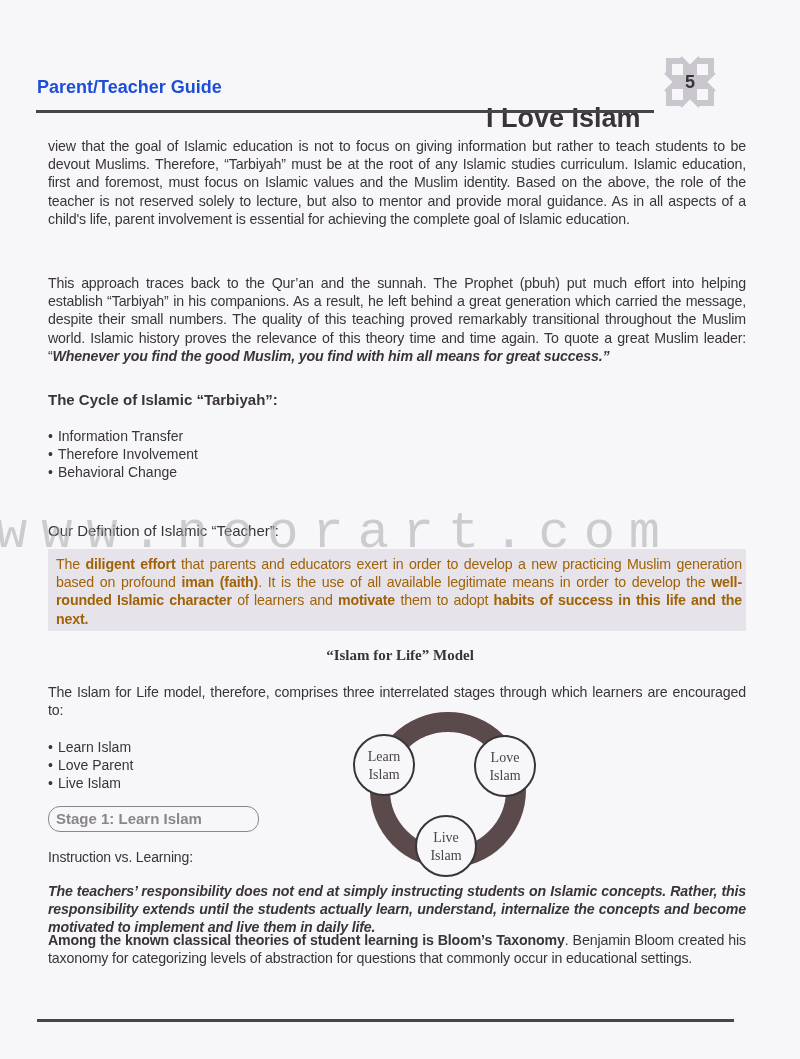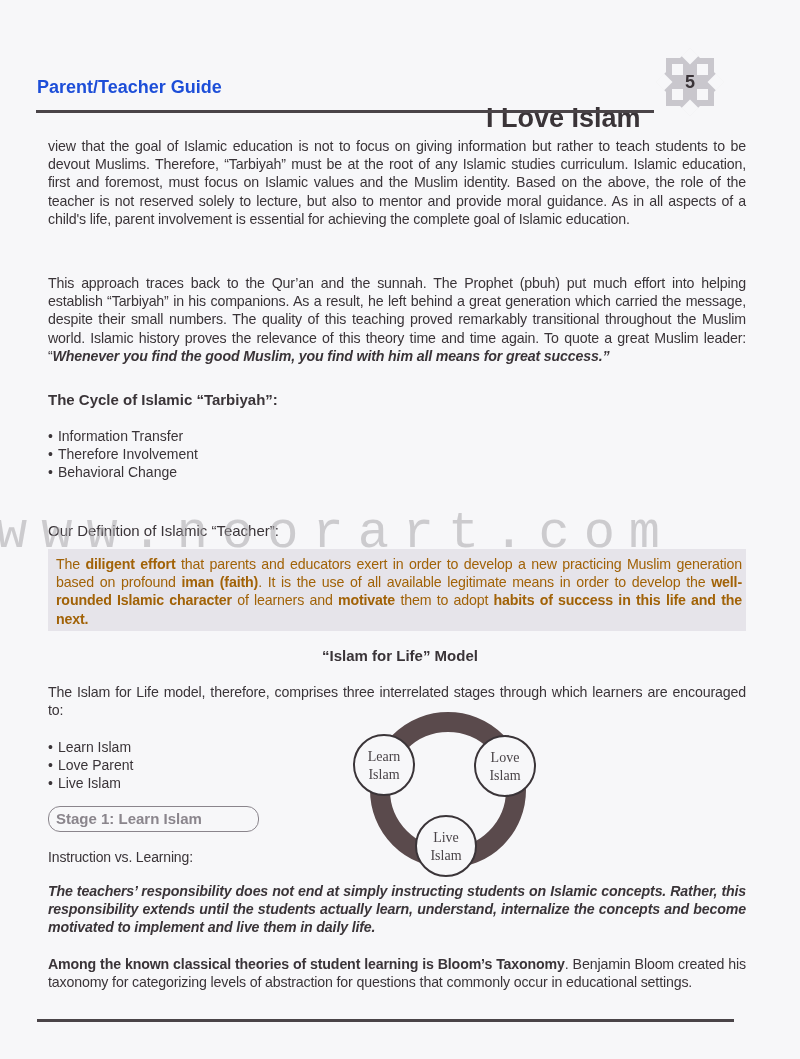--- a/index.html
+++ b/index.html
@@ -57,21 +57,21 @@
       background:#e6e4ea;
     }
     .def-text {
       position:absolute; left:8px; top:6px; width:686px;
       font-size:14.2px; line-height:18.2px; color:#a16207; text-align:justify;
       letter-spacing:-0.15px;
     }
 
     .model-title {
       position:absolute; left:0; width:800px; top:647px; text-align:center;
-      font-size:15px; font-weight:bold; color:#3a3438;
+      font-size:15px; font-weight:bold; color:#3a3438;font-family:Liberation Serif, serif;
     }
 
     .stage-pill {
       position:absolute; left:48px; top:806px; width:202px; height:24px;
       border:1.5px solid #8a858c; border-radius:12px;
       font-size:15px; font-weight:bold; color:#8a858c;
       line-height:24px; padding-left:7px; box-sizing:content-box;
     }
 
     .diagram { position:absolute; left:340px; top:700px; width:210px; height:180px; }
@@ -160,16 +160,16 @@
       <text class="node-label" x="106" y="142" text-anchor="middle">Live</text>
       <text class="node-label" x="106" y="160" text-anchor="middle">Islam</text>
     </g>
   </svg>
 
   <div class="stage-pill">Stage 1: Learn Islam</div>
   <div class="para" style="top:848px; font-size:14px;">Instruction vs. Learning:</div>
 
   <p class="para bi" style="top:870px; margin:12px 0 0 0;">The teachers’ responsibility does not end at simply instructing students on Islamic concepts. Rather, this responsibility extends until the students actually learn, understand, internalize the concepts and become motivated to implement and live them in daily life.</p>
 
-  <p class="para" style="top:943px; margin:12px 0 4px 0;"><b>Among the known classical theories of student learning is Bloom’s Taxonomy</b><span>. Benjamin Bloom created his taxonomy for categorizing levels of abstraction for questions that commonly occur in educational settings.</span></p>
+  <p class="para" style="top:919px; margin:12px 0 4px 0;"><b>Among the known classical theories of student learning is Bloom’s Taxonomy</b><span>. Benjamin Bloom created his taxonomy for categorizing levels of abstraction for questions that commonly occur in educational settings.</span></p>
 
   <div class="foot-rule"></div>
 </div>
 
 </body></html>

